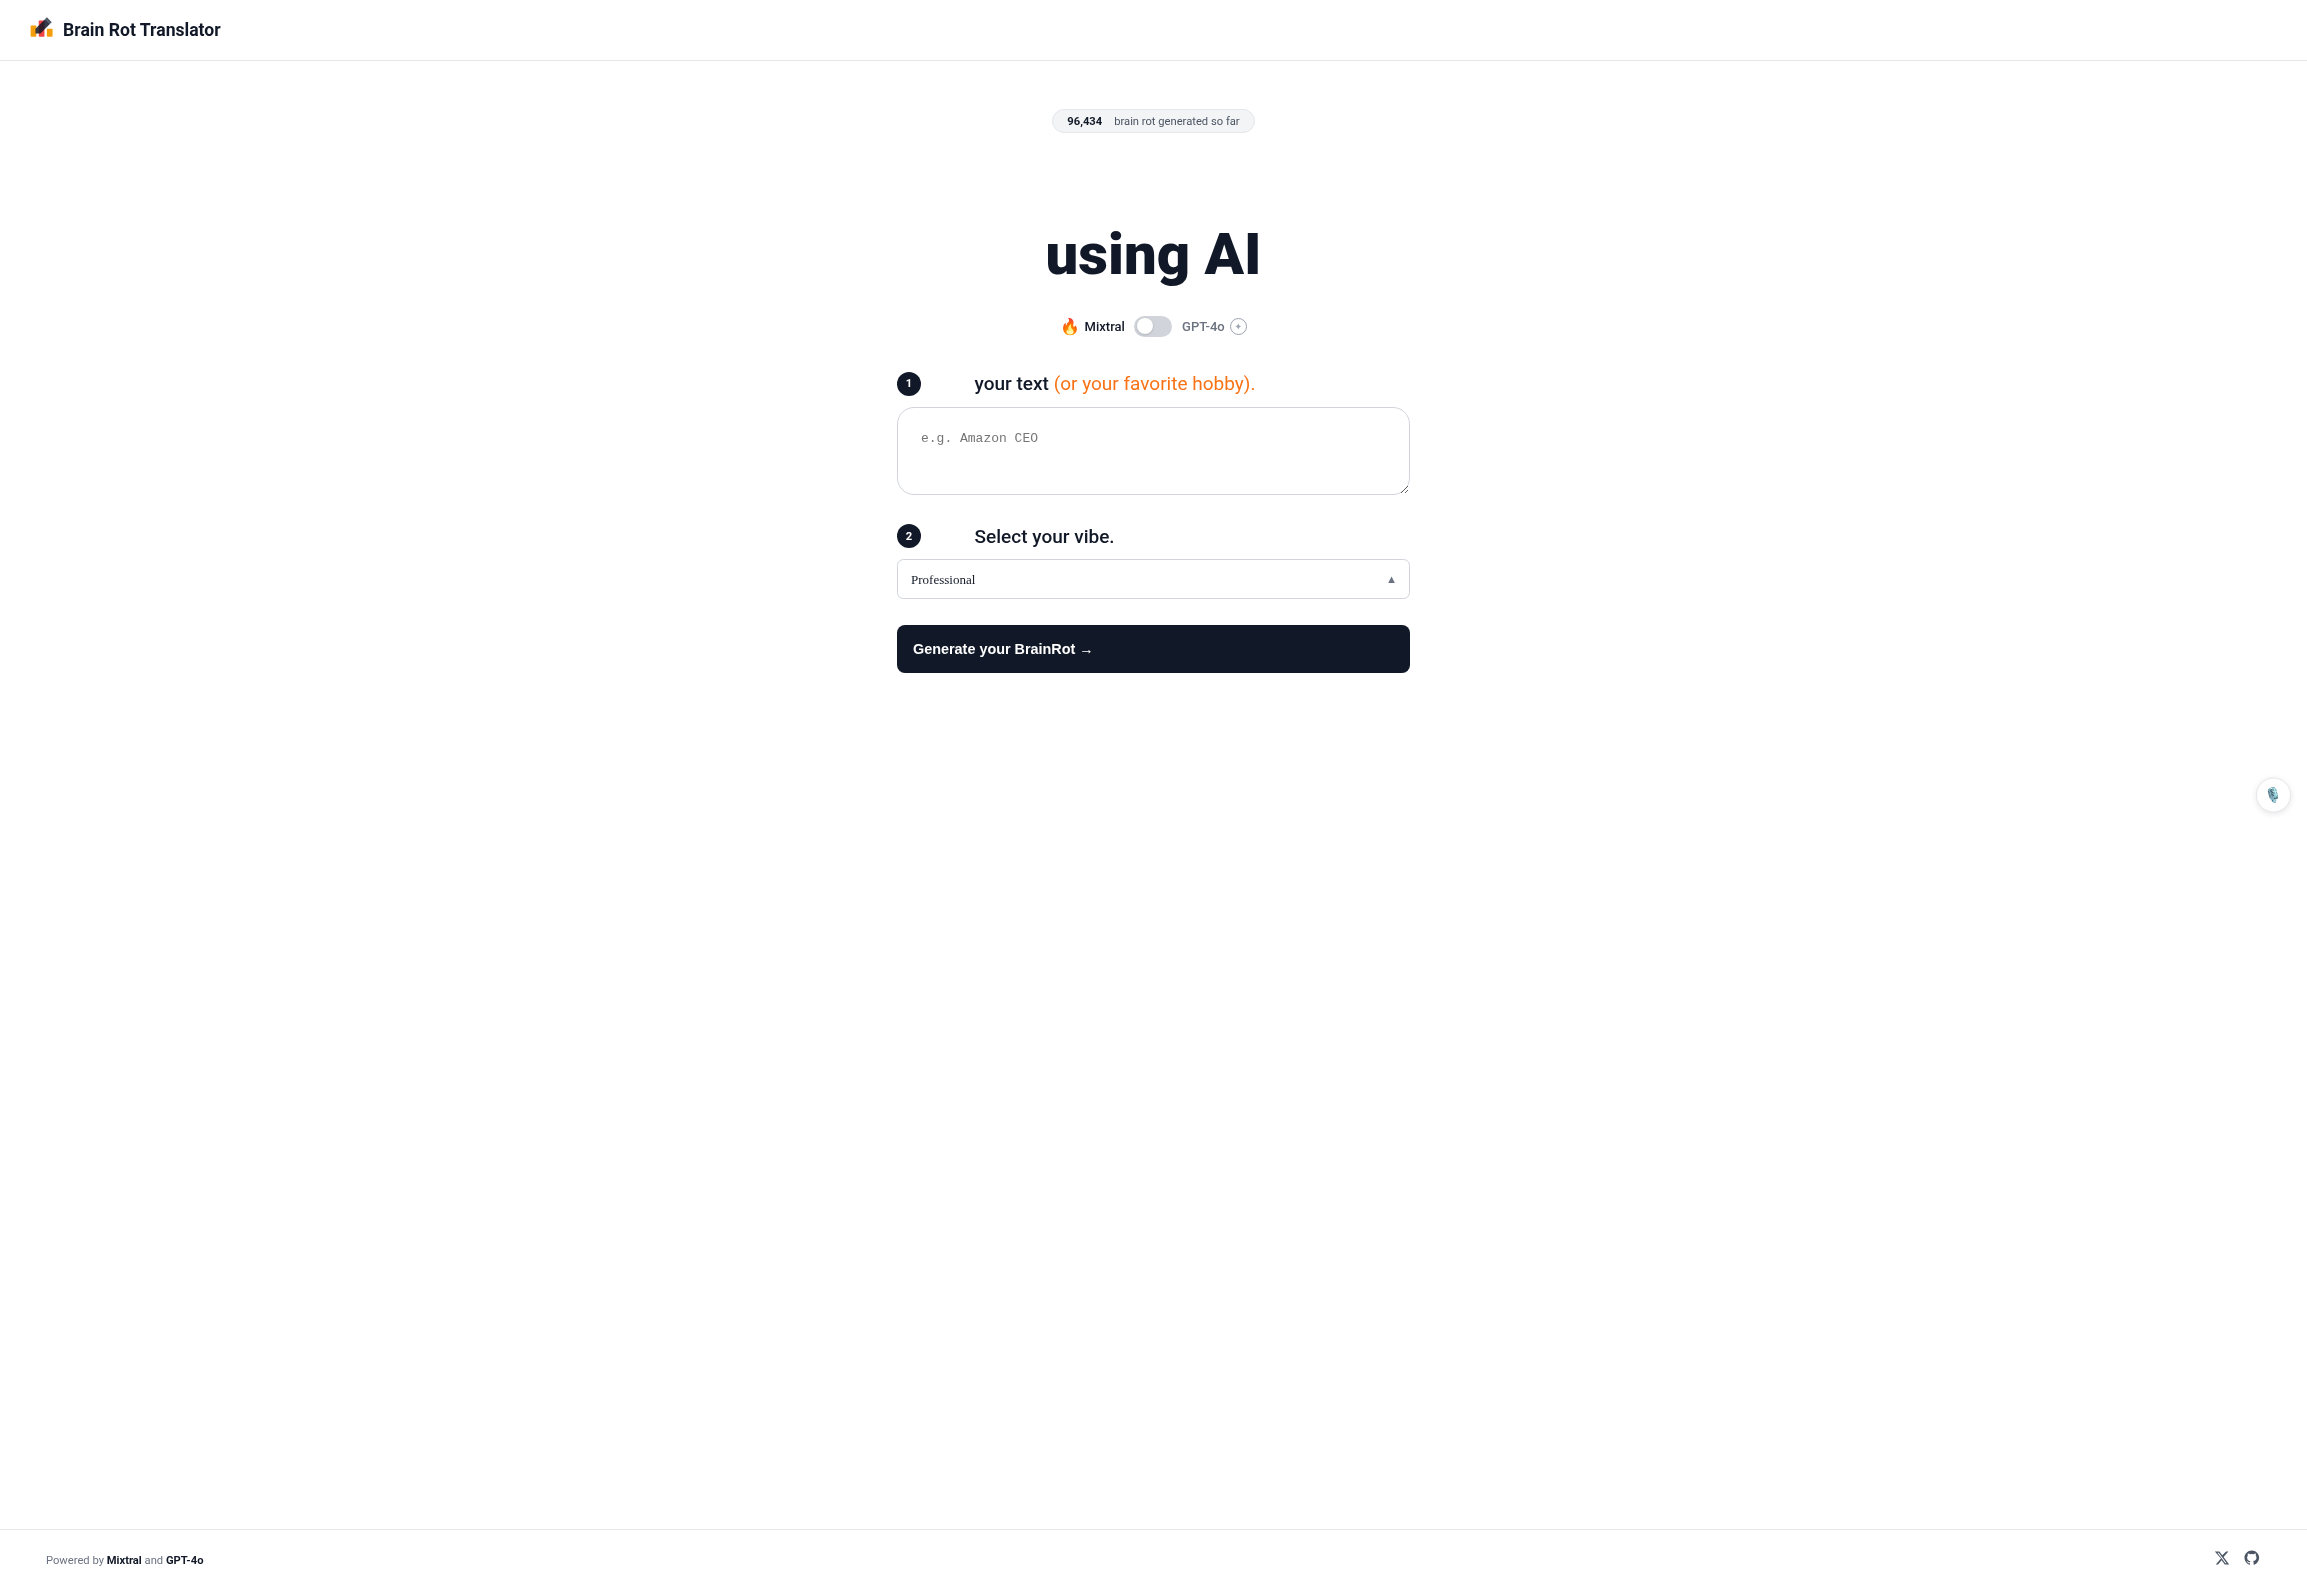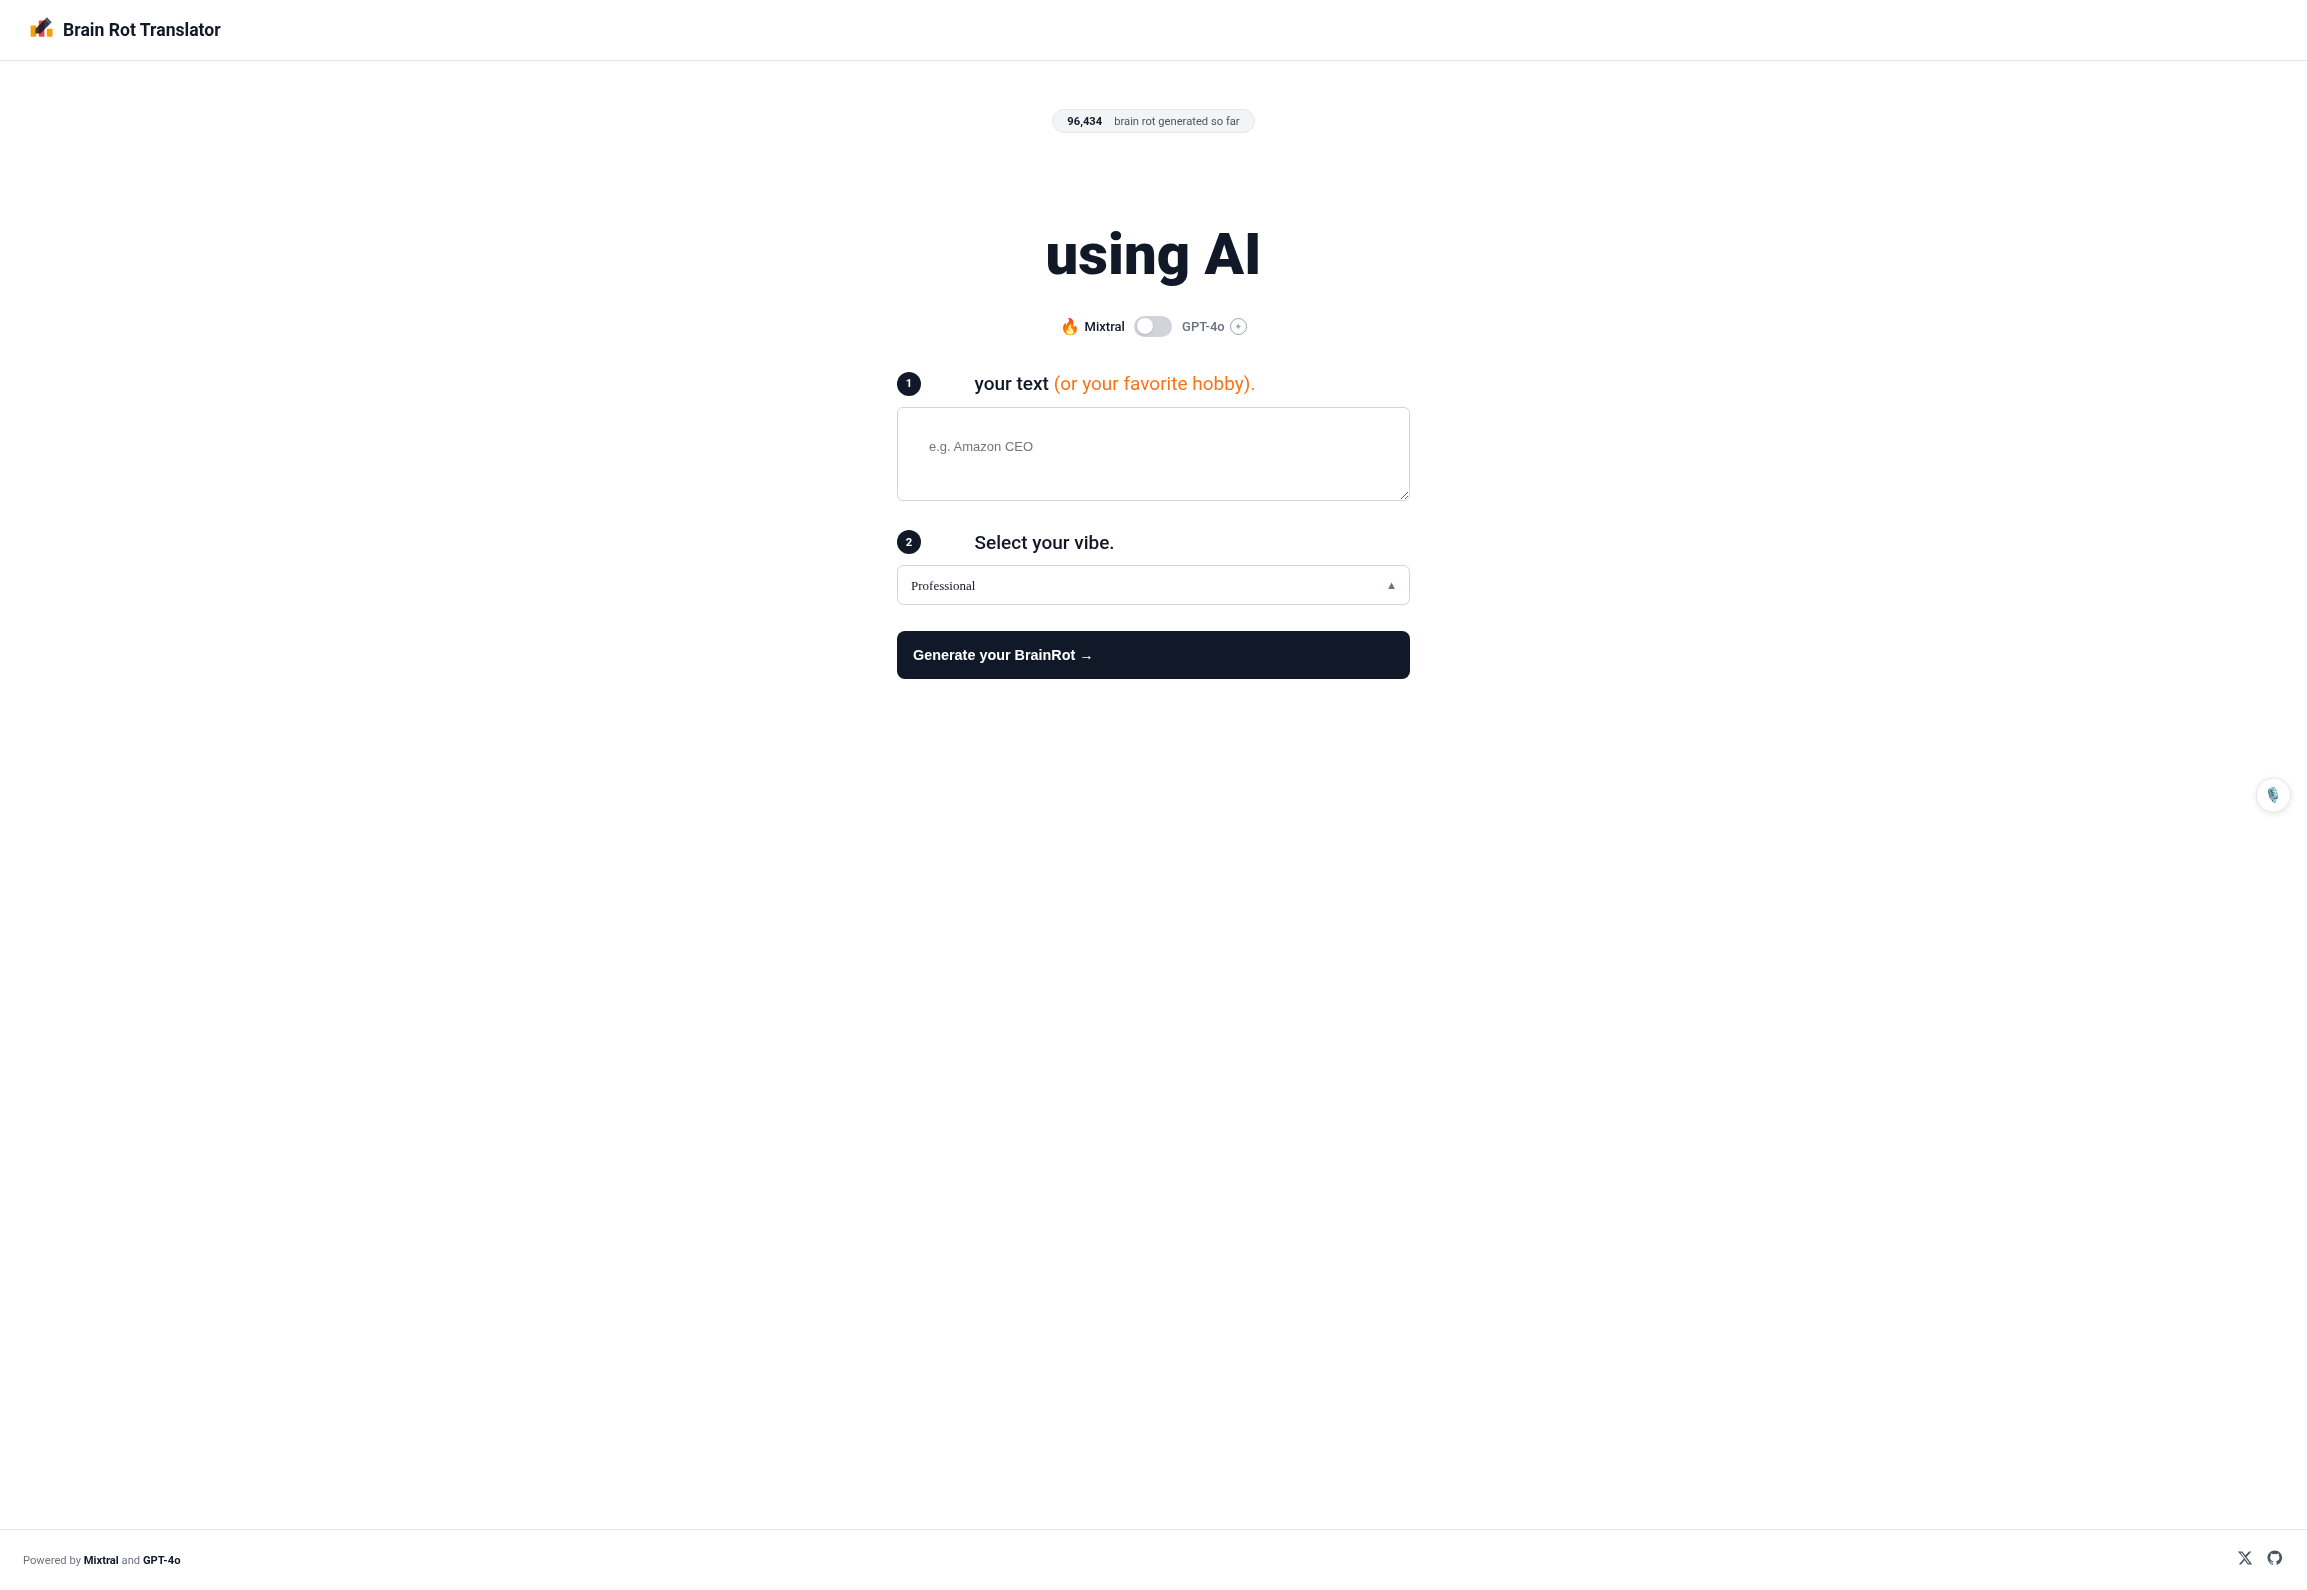--- a/index.html
+++ b/index.html
@@ -188,28 +188,28 @@
     }
 
     .step-text .hint {
       color: #f97316;
       font-weight: 400;
     }
 
     .text-input {
       width: 100%;
       border: 0.8px solid #d1d5db;
-      border-radius: 6px;
-      padding: 31px;
+      border-radius: 17px;
+      padding: 23px;
       font-size: 13px;
       color: #9ca3af;
       resize: vertical;
       min-height: 88px;
       outline: none;
-      font-family: Liberation Sans, sans-serif;
+      font-family: Liberation Mono, monospace;
     }
 
     .select-wrapper {
       position: relative;
       width: 100%;
     }
 
     .vibe-select {
       width: 100%;
       border: 0.8px solid #d1d5db;
@@ -247,21 +247,21 @@
       margin-top: 9.6px;
       display: flex;
       align-items: center;
       justify-content: flex-start;
       gap: 6.4px;
     }
 
     
     .footer {
       border-top: 0.8px solid #e5e7eb;
-      padding: 19px 23px;
+      padding: 19px 46px;
       display: flex;
       align-items: center;
       justify-content: space-between;
     }
 
     .footer-text {
       font-size: 11.2px;
       color: #6b7280;
     }
 

